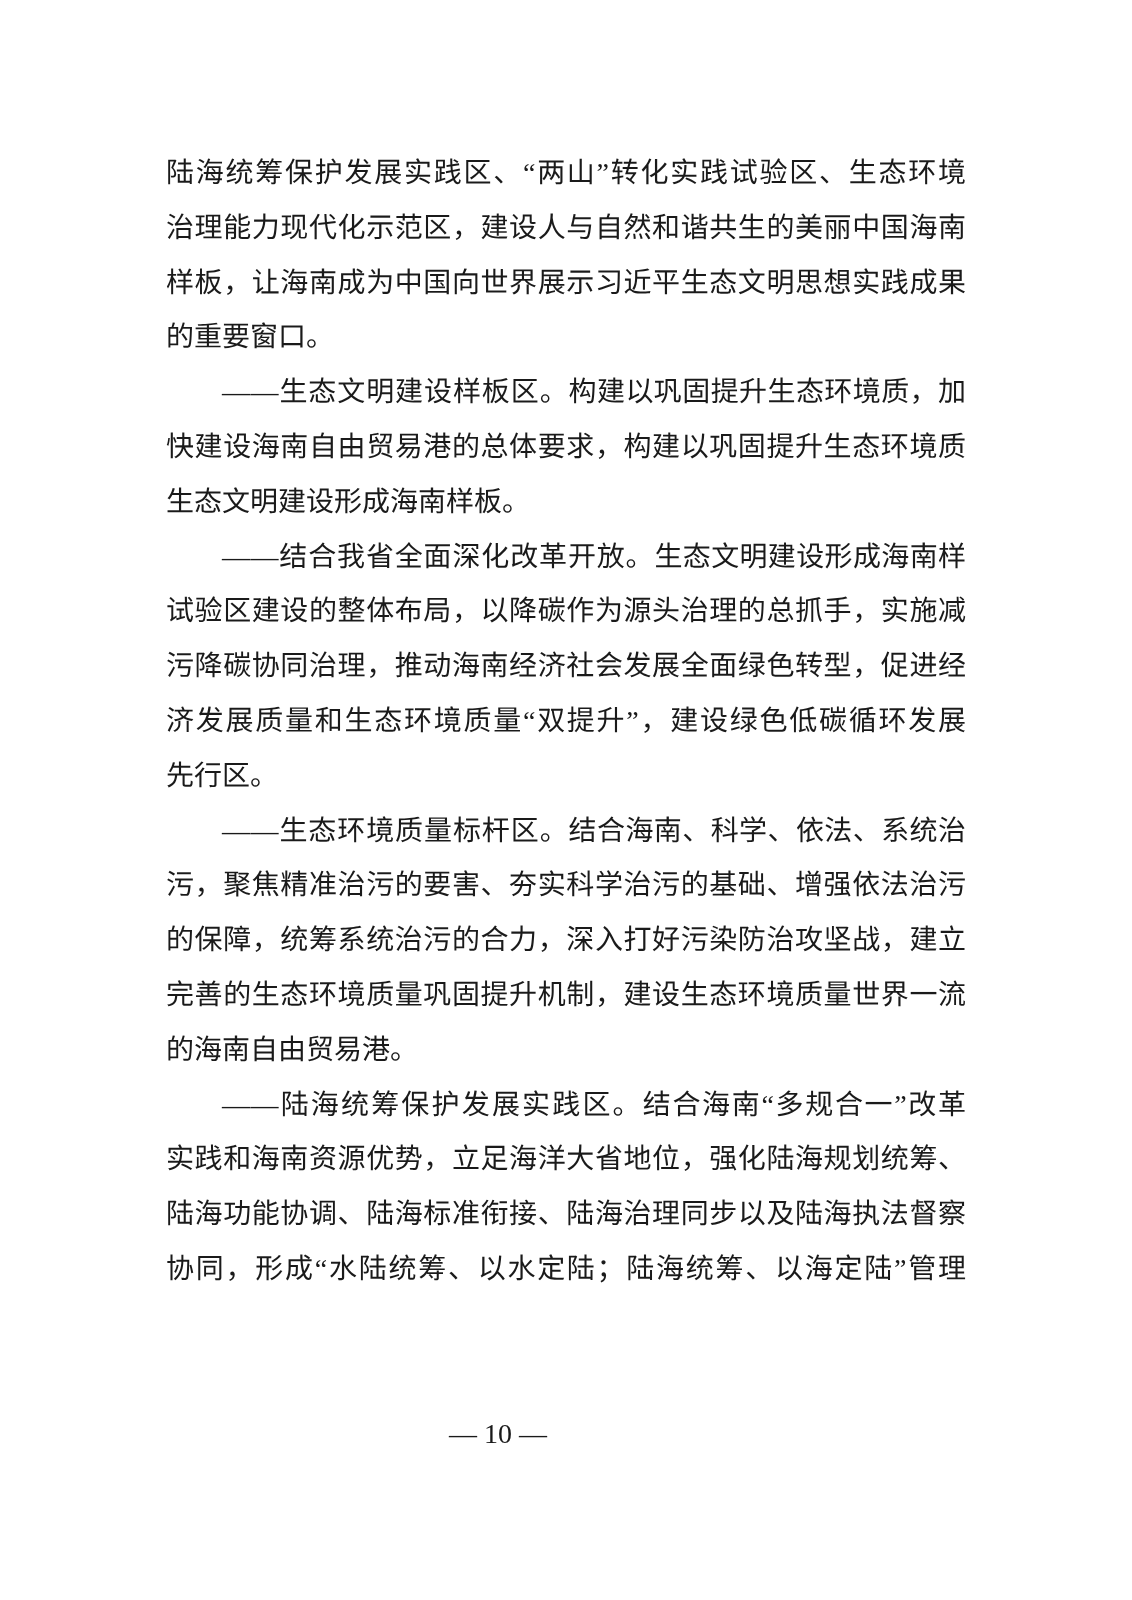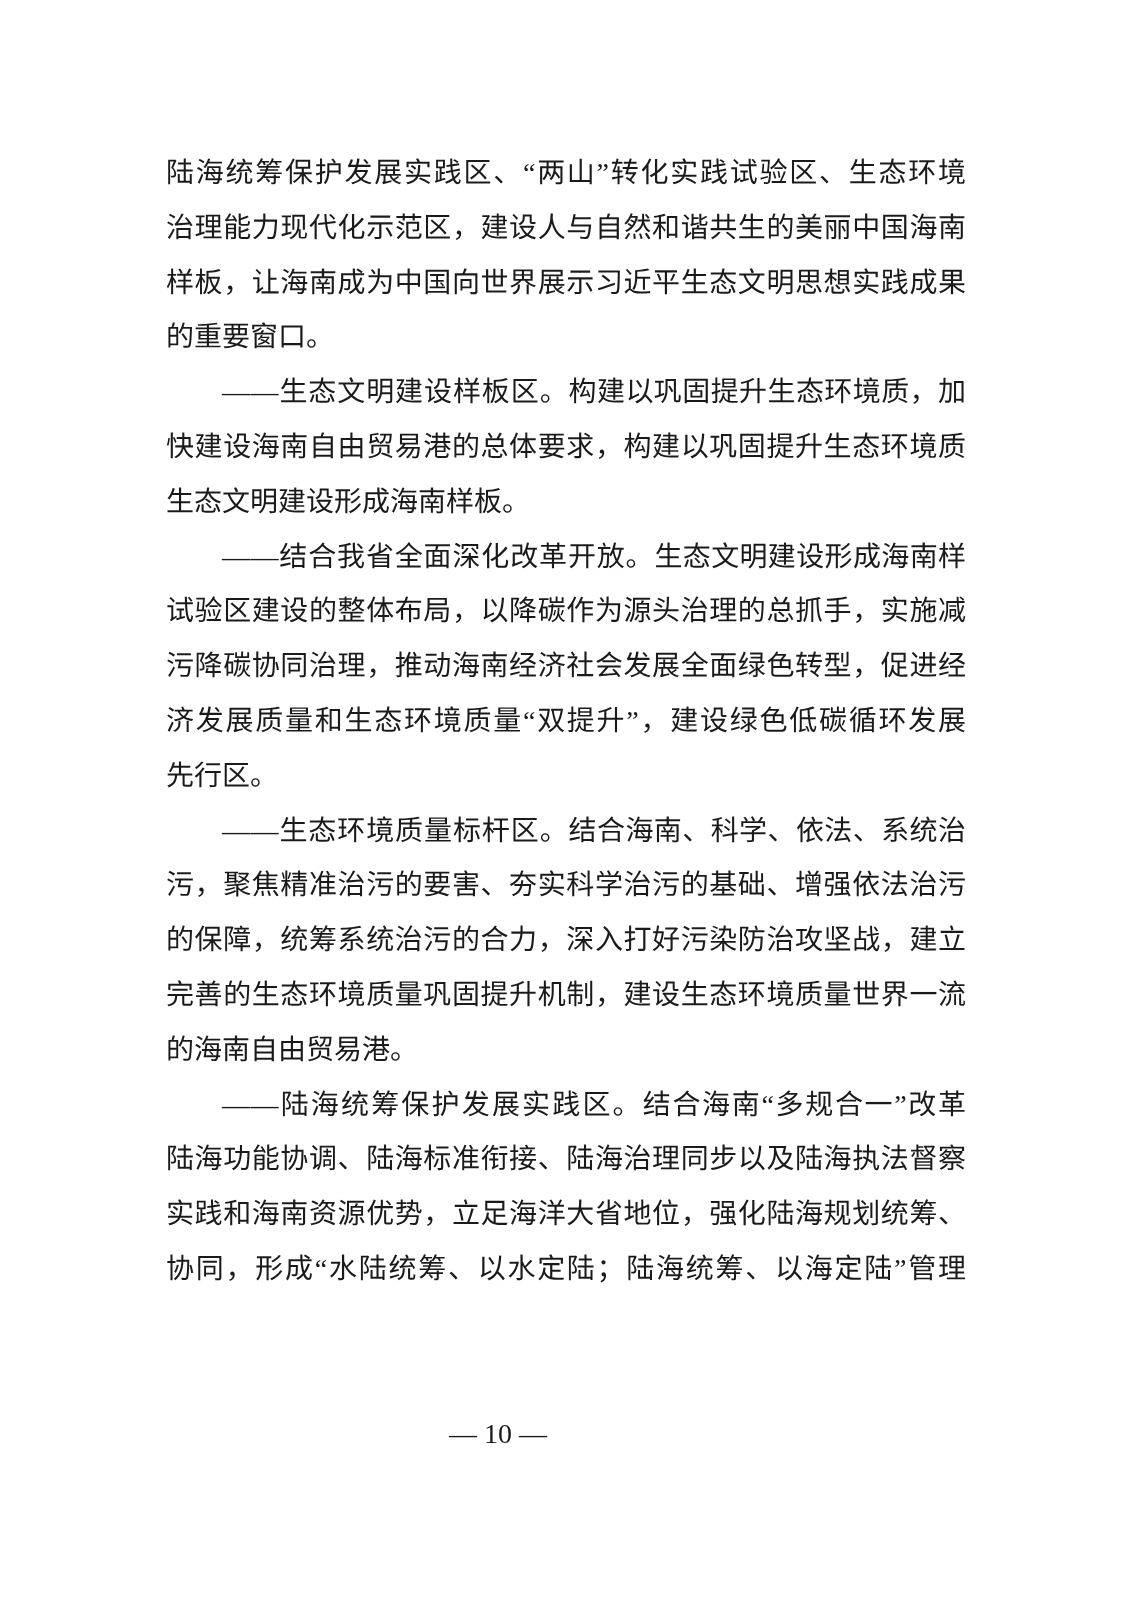--- a/index.html
+++ b/index.html
@@ -70,18 +70,18 @@
       <div class="line"><span>试验区建设的整体布局，以降碳作为源头治理的总抓手，实施减</span></div>
       <div class="line"><span>污降碳协同治理，推动海南经济社会发展全面绿色转型，促进经</span></div>
       <div class="line"><span>济发展质量和生态环境质量“双提升”，建设绿色低碳循环发展</span></div>
       <div class="line last"><span>先行区。</span></div>
       <div class="line indent"><b>——生态环境质量标杆区。</b><span>结合海南、科学、依法、系统治</span></div>
       <div class="line"><span>污，聚焦精准治污的要害、夯实科学治污的基础、增强依法治污</span></div>
       <div class="line"><span>的保障，统筹系统治污的合力，深入打好污染防治攻坚战，建立</span></div>
       <div class="line"><span>完善的生态环境质量巩固提升机制，建设生态环境质量世界一流</span></div>
       <div class="line last"><span>的海南自由贸易港。</span></div>
       <div class="line indent"><b>——陆海统筹保护发展实践区。</b><span>结合海南“多规合一”改革</span></div>
+      <div class="line"><span>实践和海南资源优势，立足海洋大省地位，强化陆海规划统筹、</span></div>
       <div class="line"><span>陆海功能协调、陆海标准衔接、陆海治理同步以及陆海执法督察</span></div>
-      <div class="line"><span>实践和海南资源优势，立足海洋大省地位，强化陆海规划统筹、</span></div>
       <div class="line"><span>协同，形成“水陆统筹、以水定陆；陆海统筹、以海定陆”管理</span></div>
     </div>
   <div class="page-number">— 10 —</div>
 </div>
 
 </body></html>

